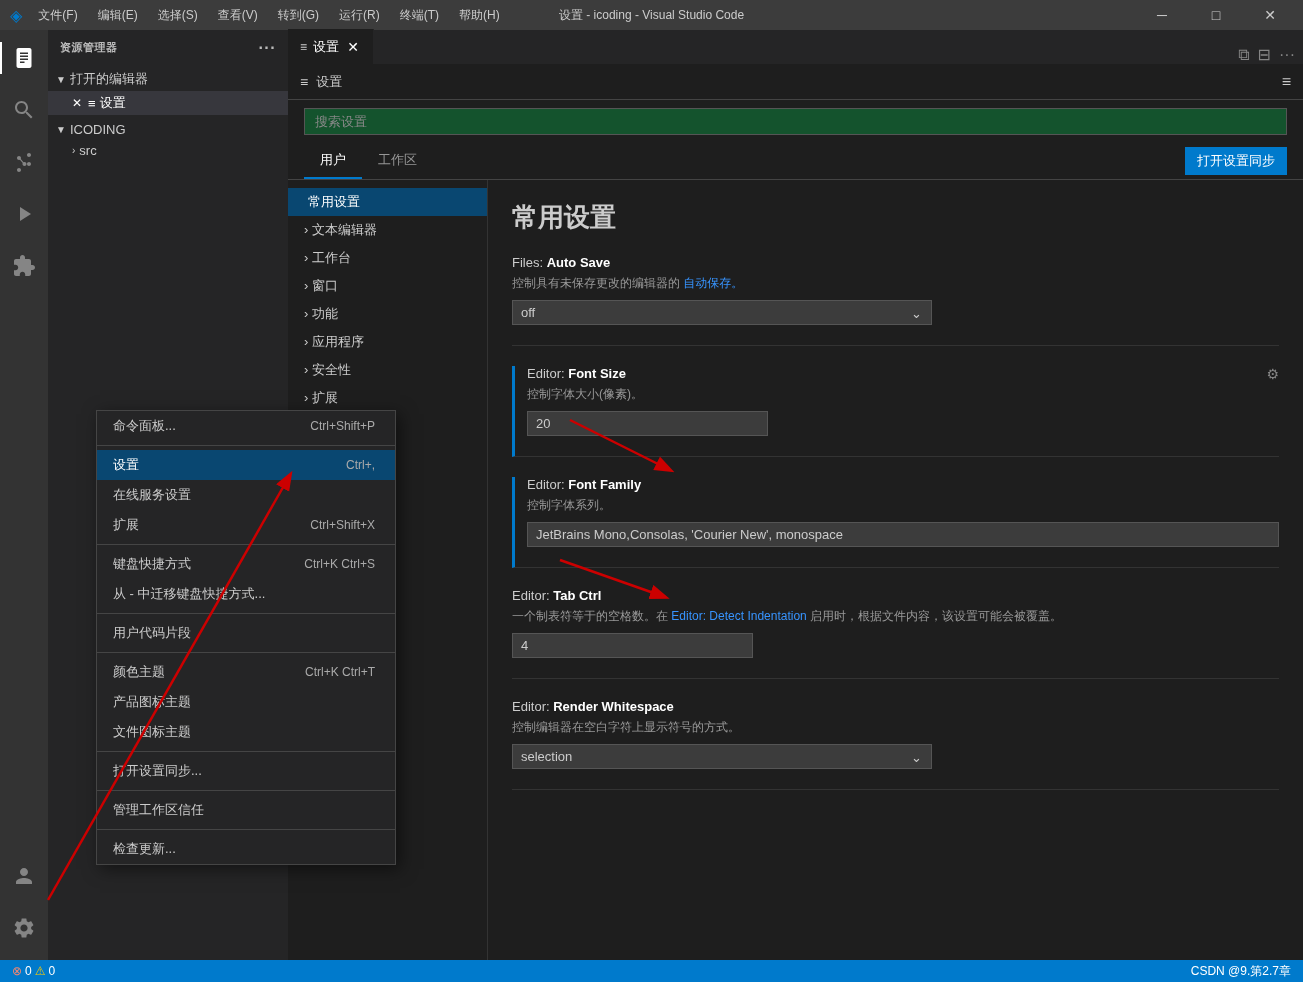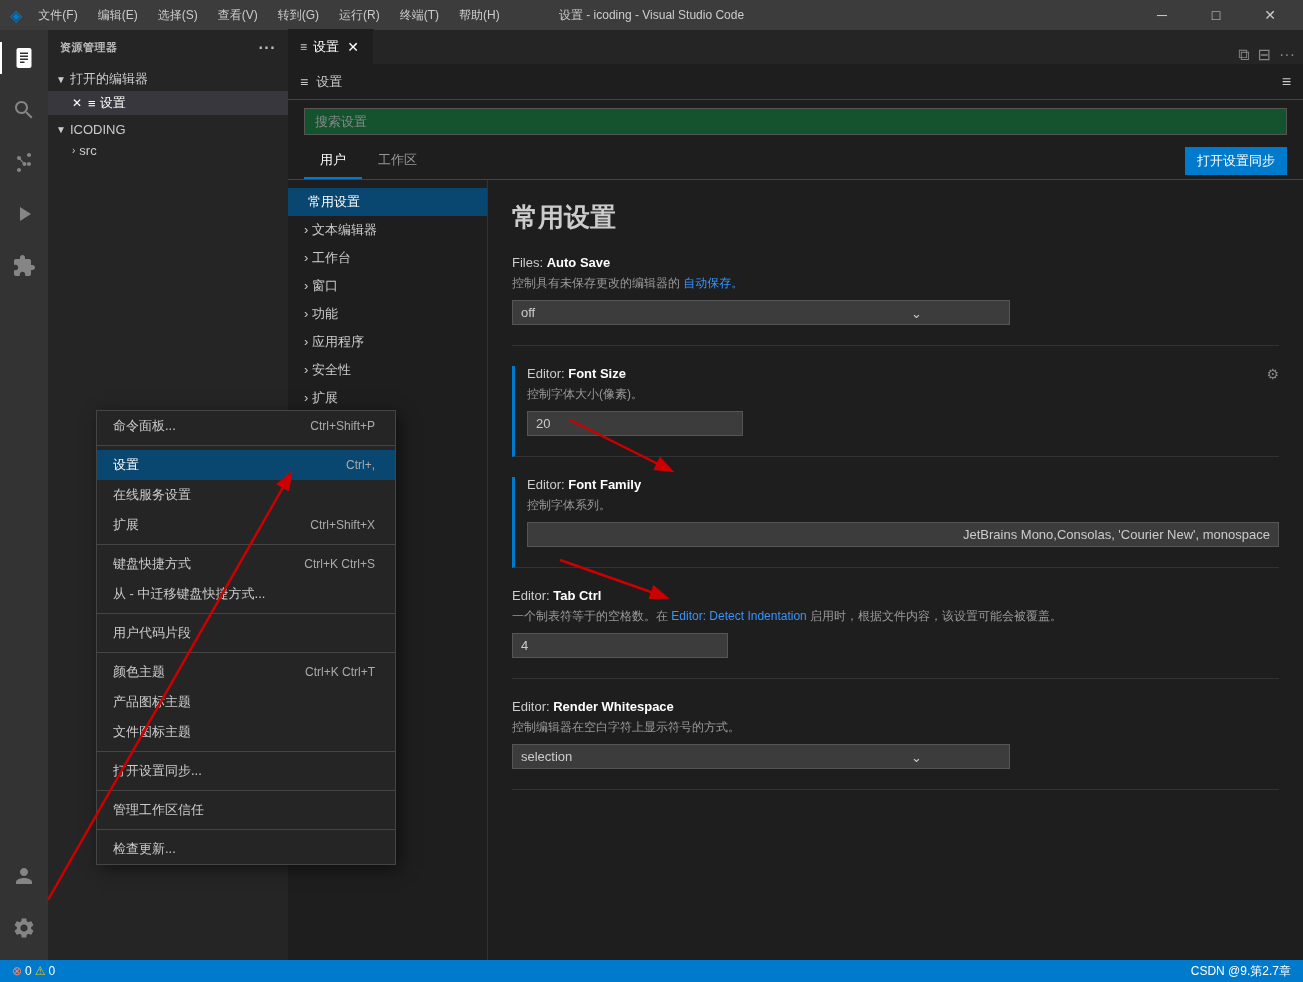--- a/index.html
+++ b/index.html
@@ -271,21 +271,21 @@
       margin-bottom: 8px;
       line-height: 1.5;
     }
     .setting-link { color: #3794ff; cursor: pointer; }
     .setting-select {
       background: #3c3c3c;
       border: 1px solid #555555;
       color: #cccccc;
       padding: 4px 8px;
       font-size: 13px;
-      width: 498px;
+      width: 420px;
       appearance: none;
       cursor: pointer;
       outline: none;
     }
     .select-wrapper {
       position: relative;
       width: 420px;
     }
     .select-wrapper::after {
       content: '⌄';
@@ -295,21 +295,21 @@
       transform: translateY(-50%);
       color: #cccccc;
       pointer-events: none;
     }
     .setting-input {
       background: #3c3c3c;
       border: 1px solid #555555;
       color: #cccccc;
       padding: 4px 8px;
       font-size: 13px;
-      width: 216px;
+      width: 241px;
       outline: none;
     }
     .setting-gear {
       float: right;
       cursor: pointer;
       color: #858585;
       font-size: 14px;
     }
 
     
@@ -553,21 +553,21 @@
             </div>
             <div class="setting-desc">控制字体大小(像素)。</div>
             <input class="setting-input" type="text" value="20" style="">
           </div>
 
           <div class="setting-item" style="border-left: 3px solid #007acc; padding-left: 12px;">
             <div class="setting-label">
               <span>Editor: </span><strong>Font Family</strong>
             </div>
             <div class="setting-desc">控制字体系列。</div>
-            <input class="setting-input" type="text" style="width: 100%; text-align: right;" value="JetBrains Mono,Consolas, 'Courier New', monospace">
+            <input class="setting-input" type="text" style="width: 100%;" value="JetBrains Mono,Consolas, 'Courier New', monospace">
           </div>
 
           <div class="setting-item">
             <div class="setting-label">
               <span>Editor: </span><strong>Tab Ctrl</strong>
             </div>
             <div class="setting-desc">
               <span>一个制表符等于的空格数。在 </span><span class="setting-link">Editor: Detect Indentation</span><span> 启用时，根据文件内容，该设置可能会被覆盖。</span>
             </div>
             <input class="setting-input" type="text" value="4" style="">

